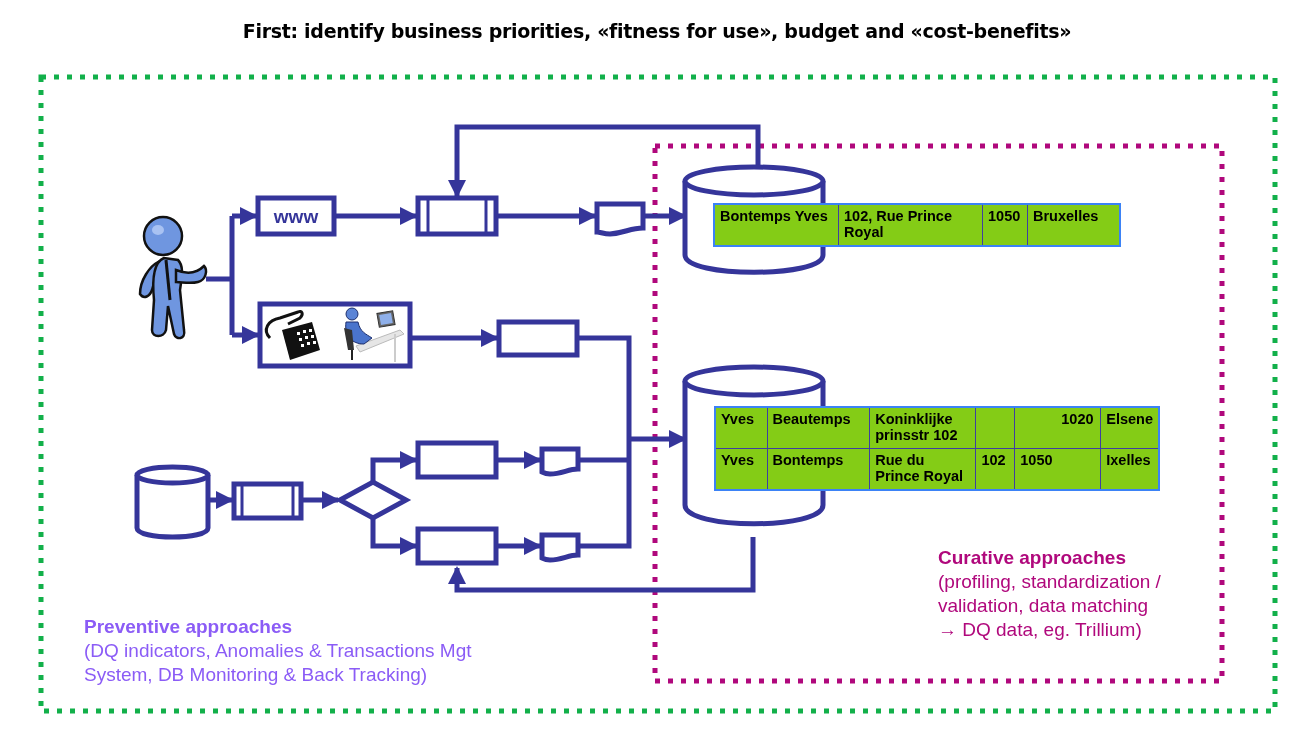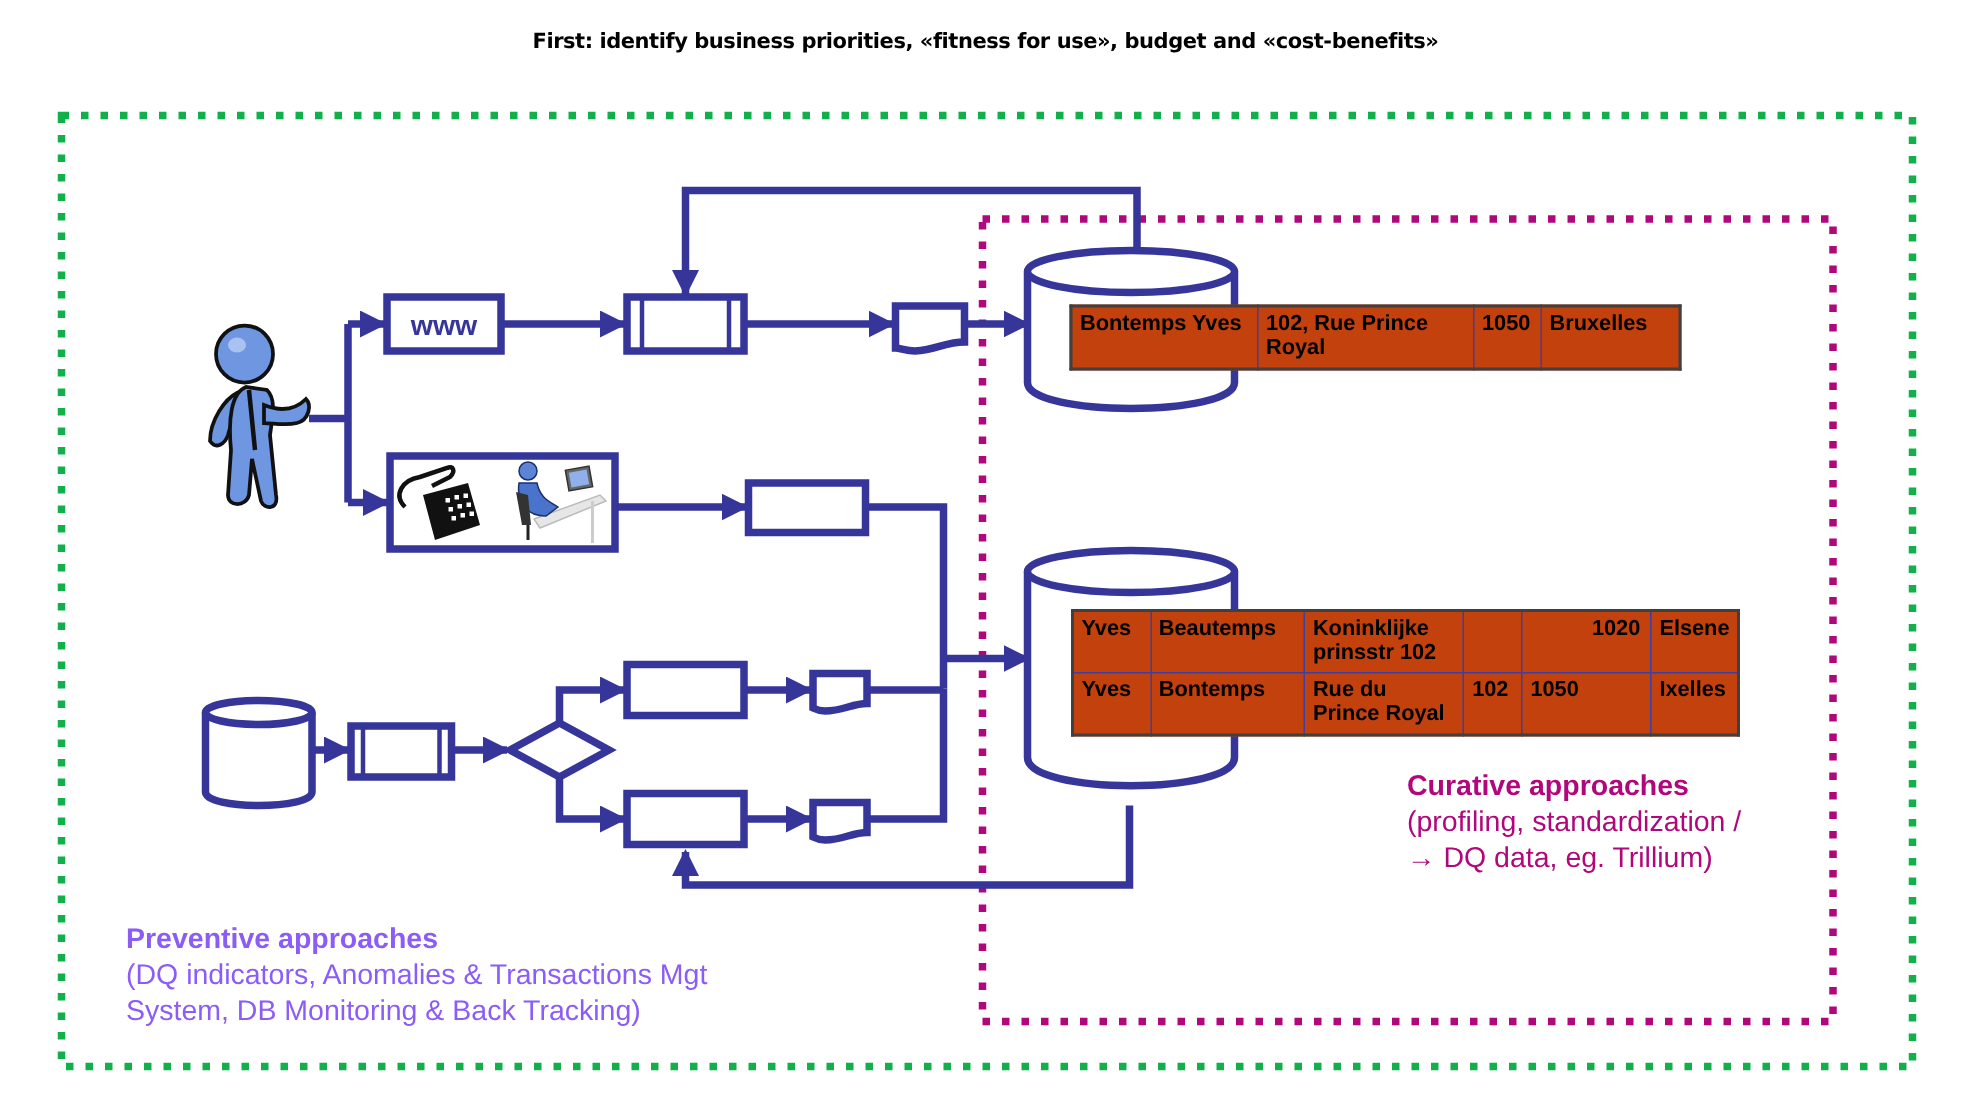--- a/index.html
+++ b/index.html
@@ -1,29 +1,29 @@
 <!DOCTYPE html>
 <html><head>
 <meta charset="utf-8">
 <style>
   html, body { margin: 0; padding: 0; background: #ffffff; }
   body { width: 1314px; height: 738px; position: relative; overflow: hidden; font-family: "Liberation Sans", sans-serif; }
-  #title { position: absolute; left: 0; top: 20px; width: 1314px; text-align: center; font-family: "DejaVu Sans", sans-serif; font-weight: bold; font-size: 14px; color: #000; letter-spacing: -0.3px; }
+  #title { position: absolute; left: 0; top: 20px; width: 1314px; text-align: center; font-family: "DejaVu Sans", sans-serif; font-weight: bold; font-size: 19px; color: #000; letter-spacing: -0.3px; }
   #diagram { position: absolute; left: 0; top: 0; }
-  .dtable { position: absolute; border-collapse: collapse; background: #c2410c; font-family: "Liberation Sans", sans-serif; font-weight: bold; font-size: 14.5px; color: #000; line-height: 16px; border: 2px solid #404040; }
+  .dtable { position: absolute; border-collapse: collapse; background: #84cc16; font-family: "Liberation Sans", sans-serif; font-weight: bold; font-size: 14.5px; color: #000; line-height: 16px; border: 2px solid #3b82f6; }
   .dtable td { border: 1.5px solid #3f3fa0; padding: 3px 5px 3px 5px; vertical-align: top; }
   .dtable tr:first-child td { border-top: none; }
   .dtable td:first-child { border-left: none; }
   #t1 td { height: 34px; }
   #t2 td { height: 34px; }
   .note { position: absolute; font-family: "Liberation Sans", sans-serif; font-size: 19px; line-height: 24px; }
   .note .head { font-weight: bold; display: block; }
   .note .line { display: block; }
   #preventive { left: 84px; top: 615px; color: #8b5cf6; }
-  #curative { left: 938px; top: 513px; color: #b0087c; }
+  #curative { left: 938px; top: 546px; color: #b0087c; }
 </style>
 </head>
 <body>
 
 <div id="title">First: identify business priorities, «fitness for use», budget and «cost-benefits»</div>
 
 <svg id="diagram" width="1314" height="738" viewBox="0 0 1314 738">
   <defs>
     <marker id="arr" markerWidth="8" markerHeight="8" refX="6" refY="4" orient="auto" markerUnits="userSpaceOnUse">
       <path d="M0,0 L8,4 L0,8 z" fill="#35359a"></path>
@@ -188,14 +188,15 @@
 
 <div id="preventive" class="note">
   <span class="head">Preventive approaches</span>
   <span class="line">(DQ indicators, Anomalies &amp; Transactions Mgt</span>
   <span class="line">System, DB Monitoring &amp; Back Tracking)</span>
 </div>
 
 <div id="curative" class="note">
   <span class="head">Curative approaches</span>
   <span class="line">(profiling, standardization /</span>
+  <span class="line">validation, data matching</span>
   <span class="line">→ DQ data, eg. Trillium)</span>
 </div>
 
 </body></html>

